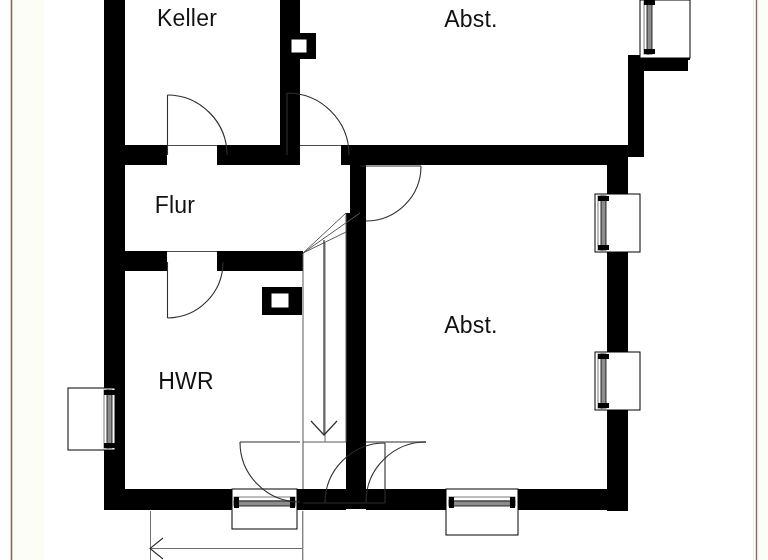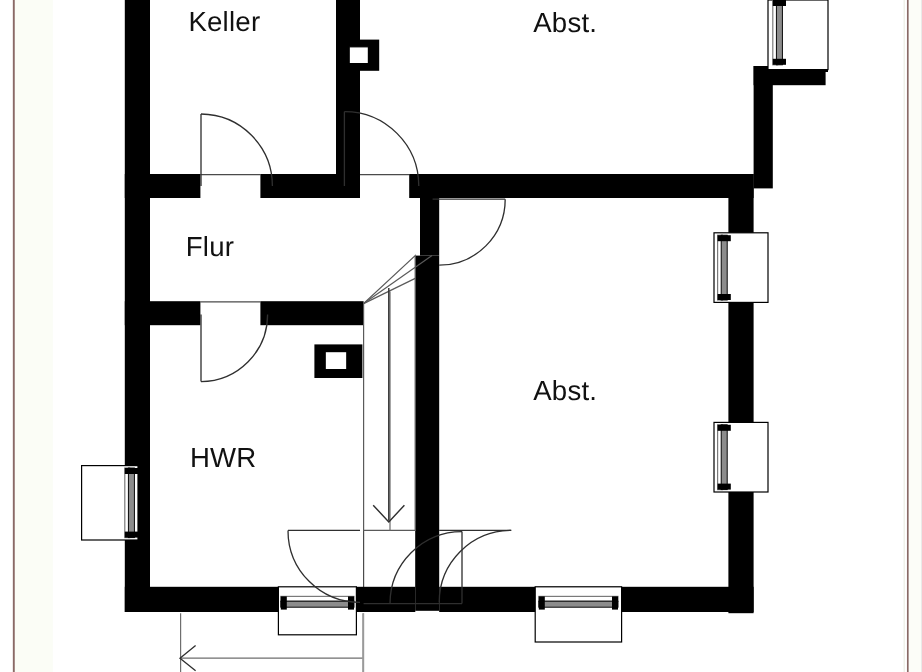--- a/index.html
+++ b/index.html
@@ -10,21 +10,21 @@
   body {
     width: 768px;
     height: 560px;
     overflow: hidden;
     font-family: "Liberation Sans", sans-serif;
   }
   #plan-root {
     position: relative;
     width: 768px;
     height: 560px;
-    background: #a3a3a3;
+    background: #a16207;
   }
   #plan-svg {
     display: block;
     width: 768px;
     height: 560px;
   }
   .room-label {
     font-family: "Liberation Sans", sans-serif;
     font-size: 23px;
     fill: #111111;

